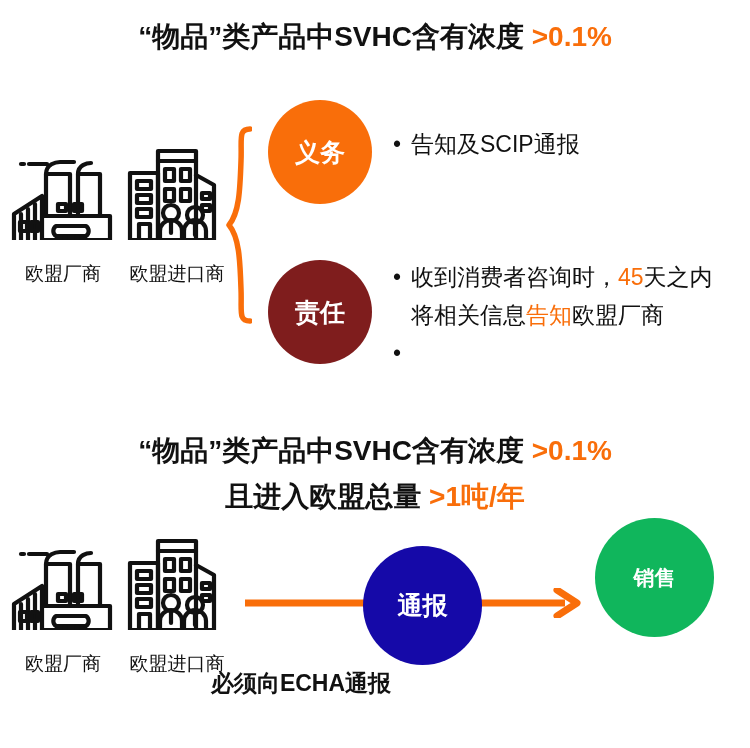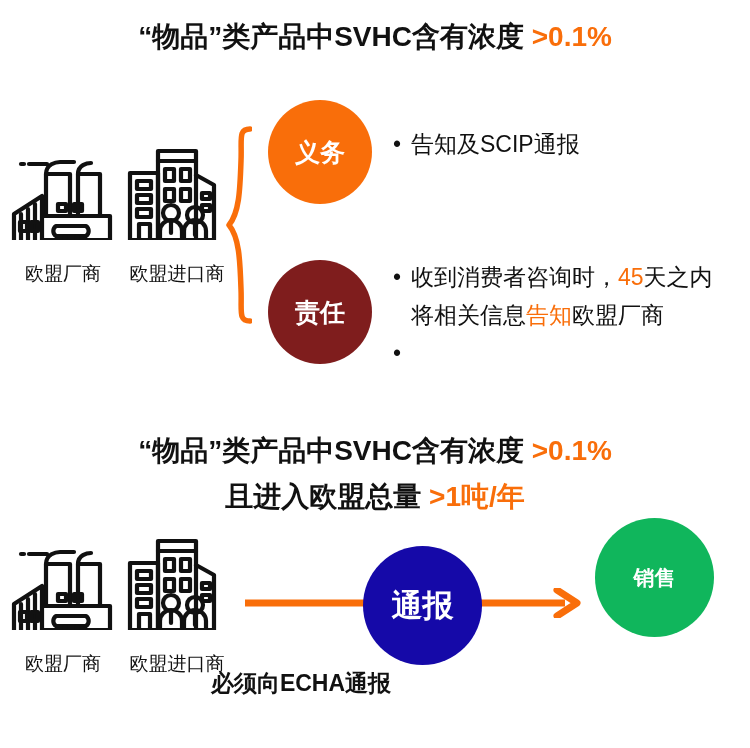--- a/index.html
+++ b/index.html
@@ -54,21 +54,21 @@
   #circle-responsibility {
     left: 268px; top: 260px;
     width: 104px; height: 104px;
     background: #7f1d1d;
     font-size: 25px;
   }
   #circle-notify {
     left: 363px; top: 546px;
     width: 119px; height: 119px;
     background: #1509A8;
-    font-size: 31px;
+    font-size: 25px;
   }
   #circle-sell {
     left: 595px; top: 518px;
     width: 119px; height: 119px;
     background: #10B65C;
     font-size: 21px;
     text-align: center;
   }
 
   

